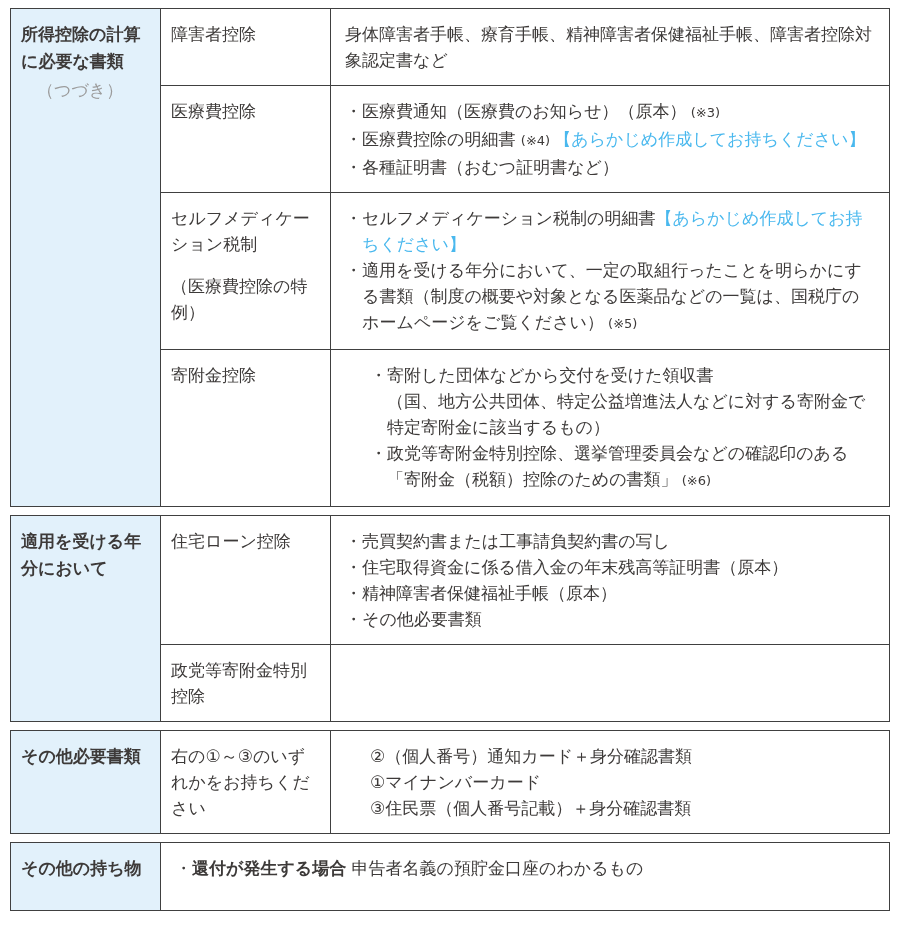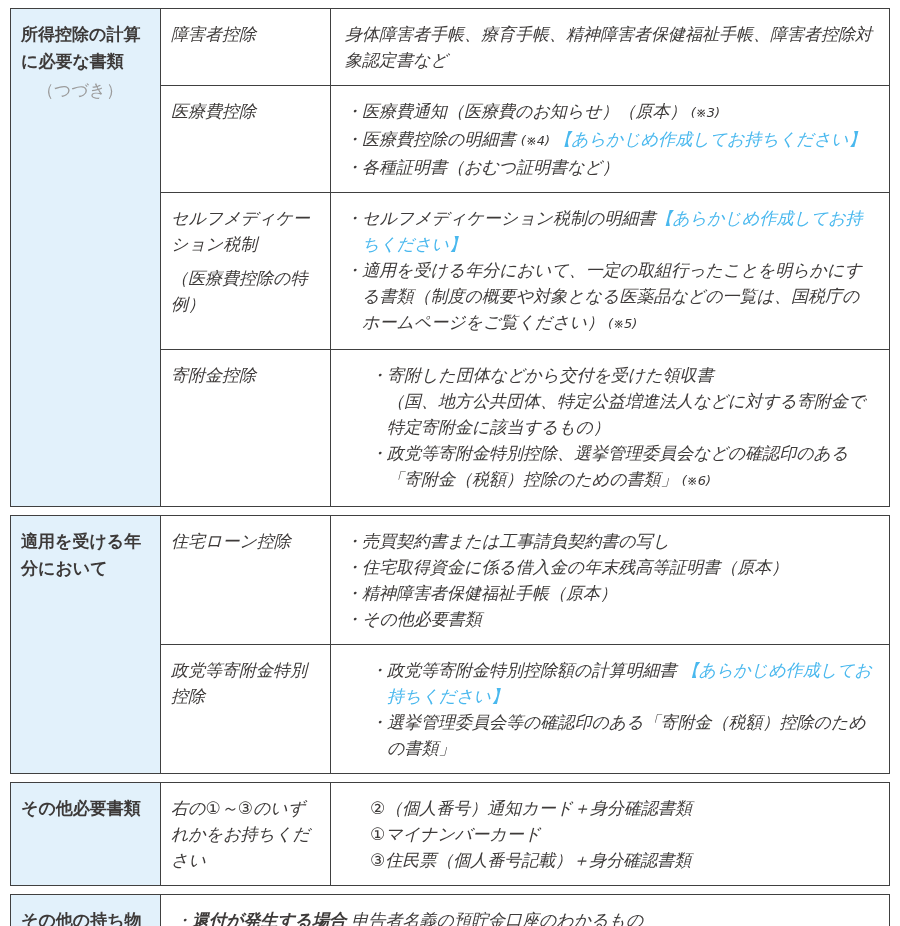--- a/index.html
+++ b/index.html
@@ -27,28 +27,28 @@
   .head-cell{
     width:150px;min-width:150px;
     background:var(--header-bg);
     border-right:1.5px solid var(--border);
     padding:12px 8px 28px 10px;
     line-height:27px;
   }
   .head-title{font-weight:700;}
   .head-sub{color:var(--muted);margin-top:2px;margin-left:16px;}
   .rows{flex:1;display:flex;flex-direction:column;}
-  .row{display:flex;border-bottom:1.5px solid var(--border);font-style:italic;}
+  .row{display:flex;border-bottom:1.5px solid var(--border);}
   .row:last-child{border-bottom:none;gap:25px;}
   .mid-cell{
     width:170px;min-width:170px;
     border-right:1.5px solid var(--border);
     padding:12px 10px;
   }
-  .mid-note{margin-top:8px;}
+  .mid-note{margin-top:16px;}
   .docs-cell{flex:1;padding:12px 14px;}
   .item{white-space:pre-wrap;}
   .item.bullet{padding-left:1em;text-indent:-1em;}
   .item .blue{color:var(--accent);}
   .item .small{font-size:13px;}
   .item .bold{font-weight:700;}
   .item .normal{}
 </style>
 </head>
 <body>
@@ -114,24 +114,20 @@
               <div class="item bullet">・<span class="normal">売買契約書または工事請負契約書の写し</span></div>
               <div class="item bullet">・<span class="normal">住宅取得資金に係る借入金の年末残高等証明書（原本）</span></div>
               <div class="item bullet">・<span class="normal">精神障害者保健福祉手帳（原本）</span></div>
               <div class="item bullet">・<span class="normal">その他必要書類</span></div>
             </div>
           </div>
           <div class="row">
             <div class="mid-cell">
               <div class="mid-label">政党等寄附金特別控除</div>
             </div>
-            <div class="docs-cell">
-              <div class="item bullet">・<span class="normal">政党等寄附金特別控除額の計算明細書 </span><span class="blue">【あらかじめ作成してお持ちください】</span></div>
-              <div class="item bullet">・<span class="normal">選挙管理委員会等の確認印のある「寄附金（税額）控除のための書類」</span></div>
-            </div>
           </div>
         </div>
       </div>
       <div class="group">
         <div class="head-cell">
           <div class="head-title">その他必要書類</div>
         </div>
         <div class="rows">
           <div class="row">
             <div class="mid-cell">

